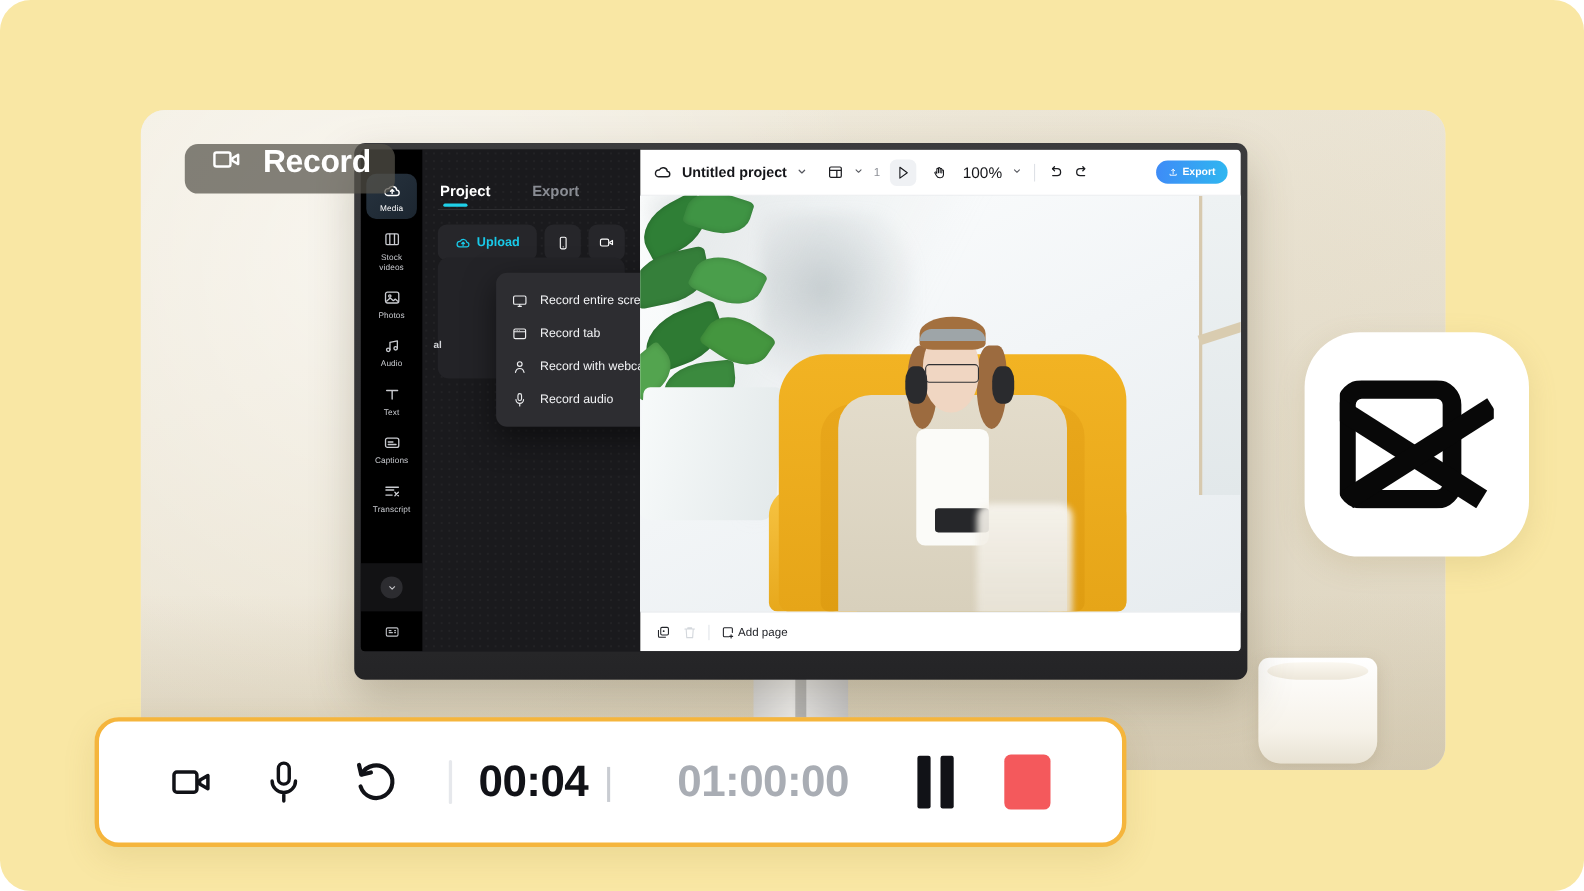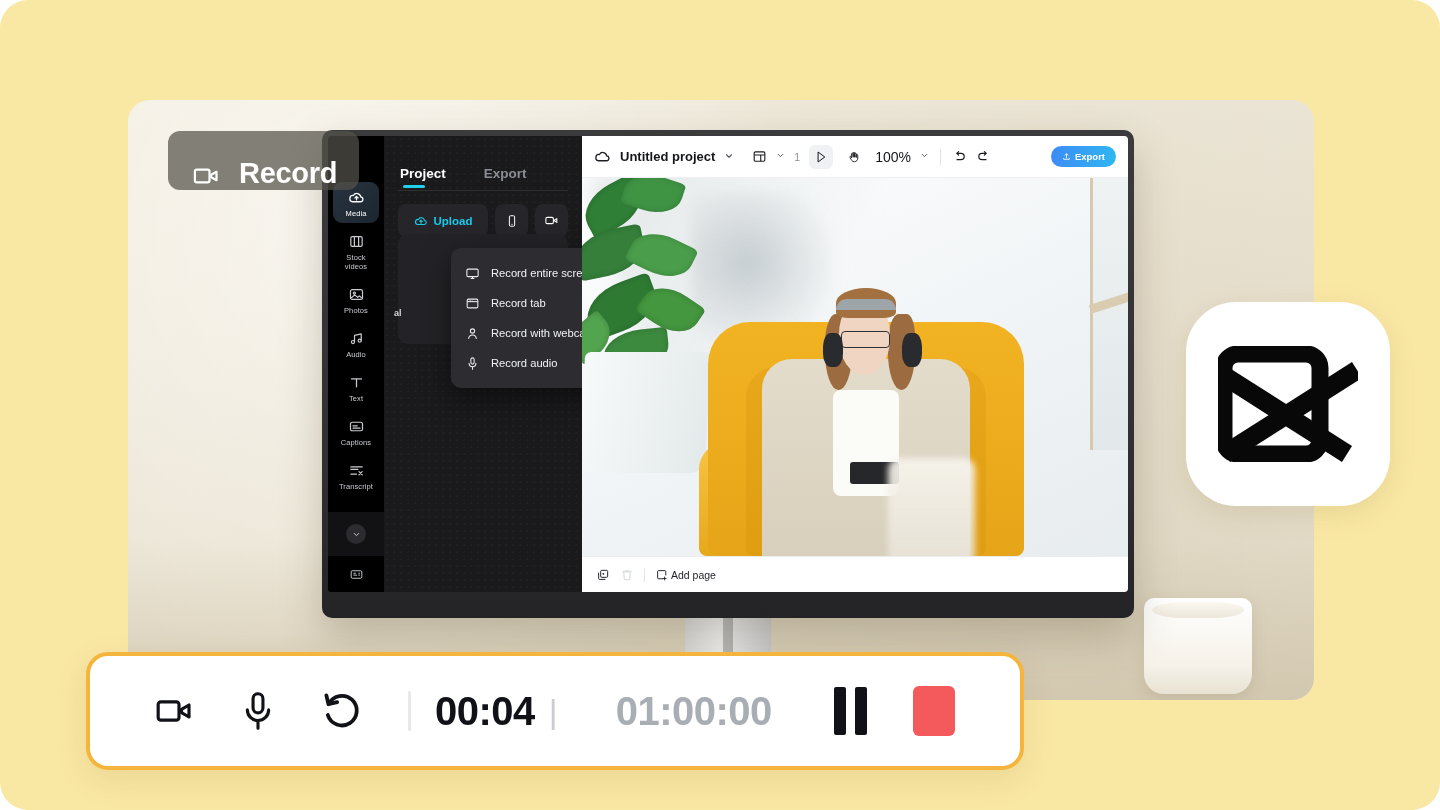--- a/index.html
+++ b/index.html
@@ -75,21 +75,21 @@
     content:""; position:absolute; left:38px; top:0; width:10px; height:36px;
     background: rgba(0,0,0,.22);
   }
 
   
   .app { display: flex; flex: 1; min-height: 0; }
 
   .rail {
     width: 56px; background: #000000;
     display: flex; flex-direction: column; align-items: center;
-    padding-top: 46px; flex: none; position: relative;
+    padding-top: 22px; flex: none; position: relative;
   }
   .rail-item {
     width: 46px; padding: 7px 2px 5px; border-radius: 9px;
     display: flex; flex-direction: column; align-items: center; gap: 3px;
     color: #C9CBD0; cursor: pointer; margin-bottom: 3px;
   }
   .rail-item.active {
     background: linear-gradient(135deg,#27333F 0%,#1C2630 100%);
     color: #FFFFFF;
   }
@@ -319,24 +319,24 @@
   .pb-icon.disabled { color: #D3D7DC; }
   .pb-sep { width: 1px; height: 14px; background: #E2E5EA; }
   .pb-add {
     display: flex; align-items: center; gap: 2px;
     color: #23252A; font-size: 10.5px; cursor: pointer;
   }
 
   
   .record-badge {
     position: absolute; left: 168px; top: 131px;
-    height: 59px; padding: 0 22px 0 18px;
+    height: 45px; padding: 0 22px 0 18px;
     background: rgba(84,82,74,.72);
     border-radius: 12px;
-    display: flex; align-items: flex-end; gap: 13px;
+    display: flex; align-items: flex-start; gap: 13px;
     color: #FFFFFF; z-index: 40;
   }
   .record-badge-text { font-size: 29px; font-weight: 700; letter-spacing: -.3px; }
 
   
   .capcut-logo {
     position: absolute; left: 1186px; top: 302px;
     width: 204px; height: 204px; background: #FFFFFF;
     border-radius: 50px;
     display: flex; align-items: center; justify-content: center;

